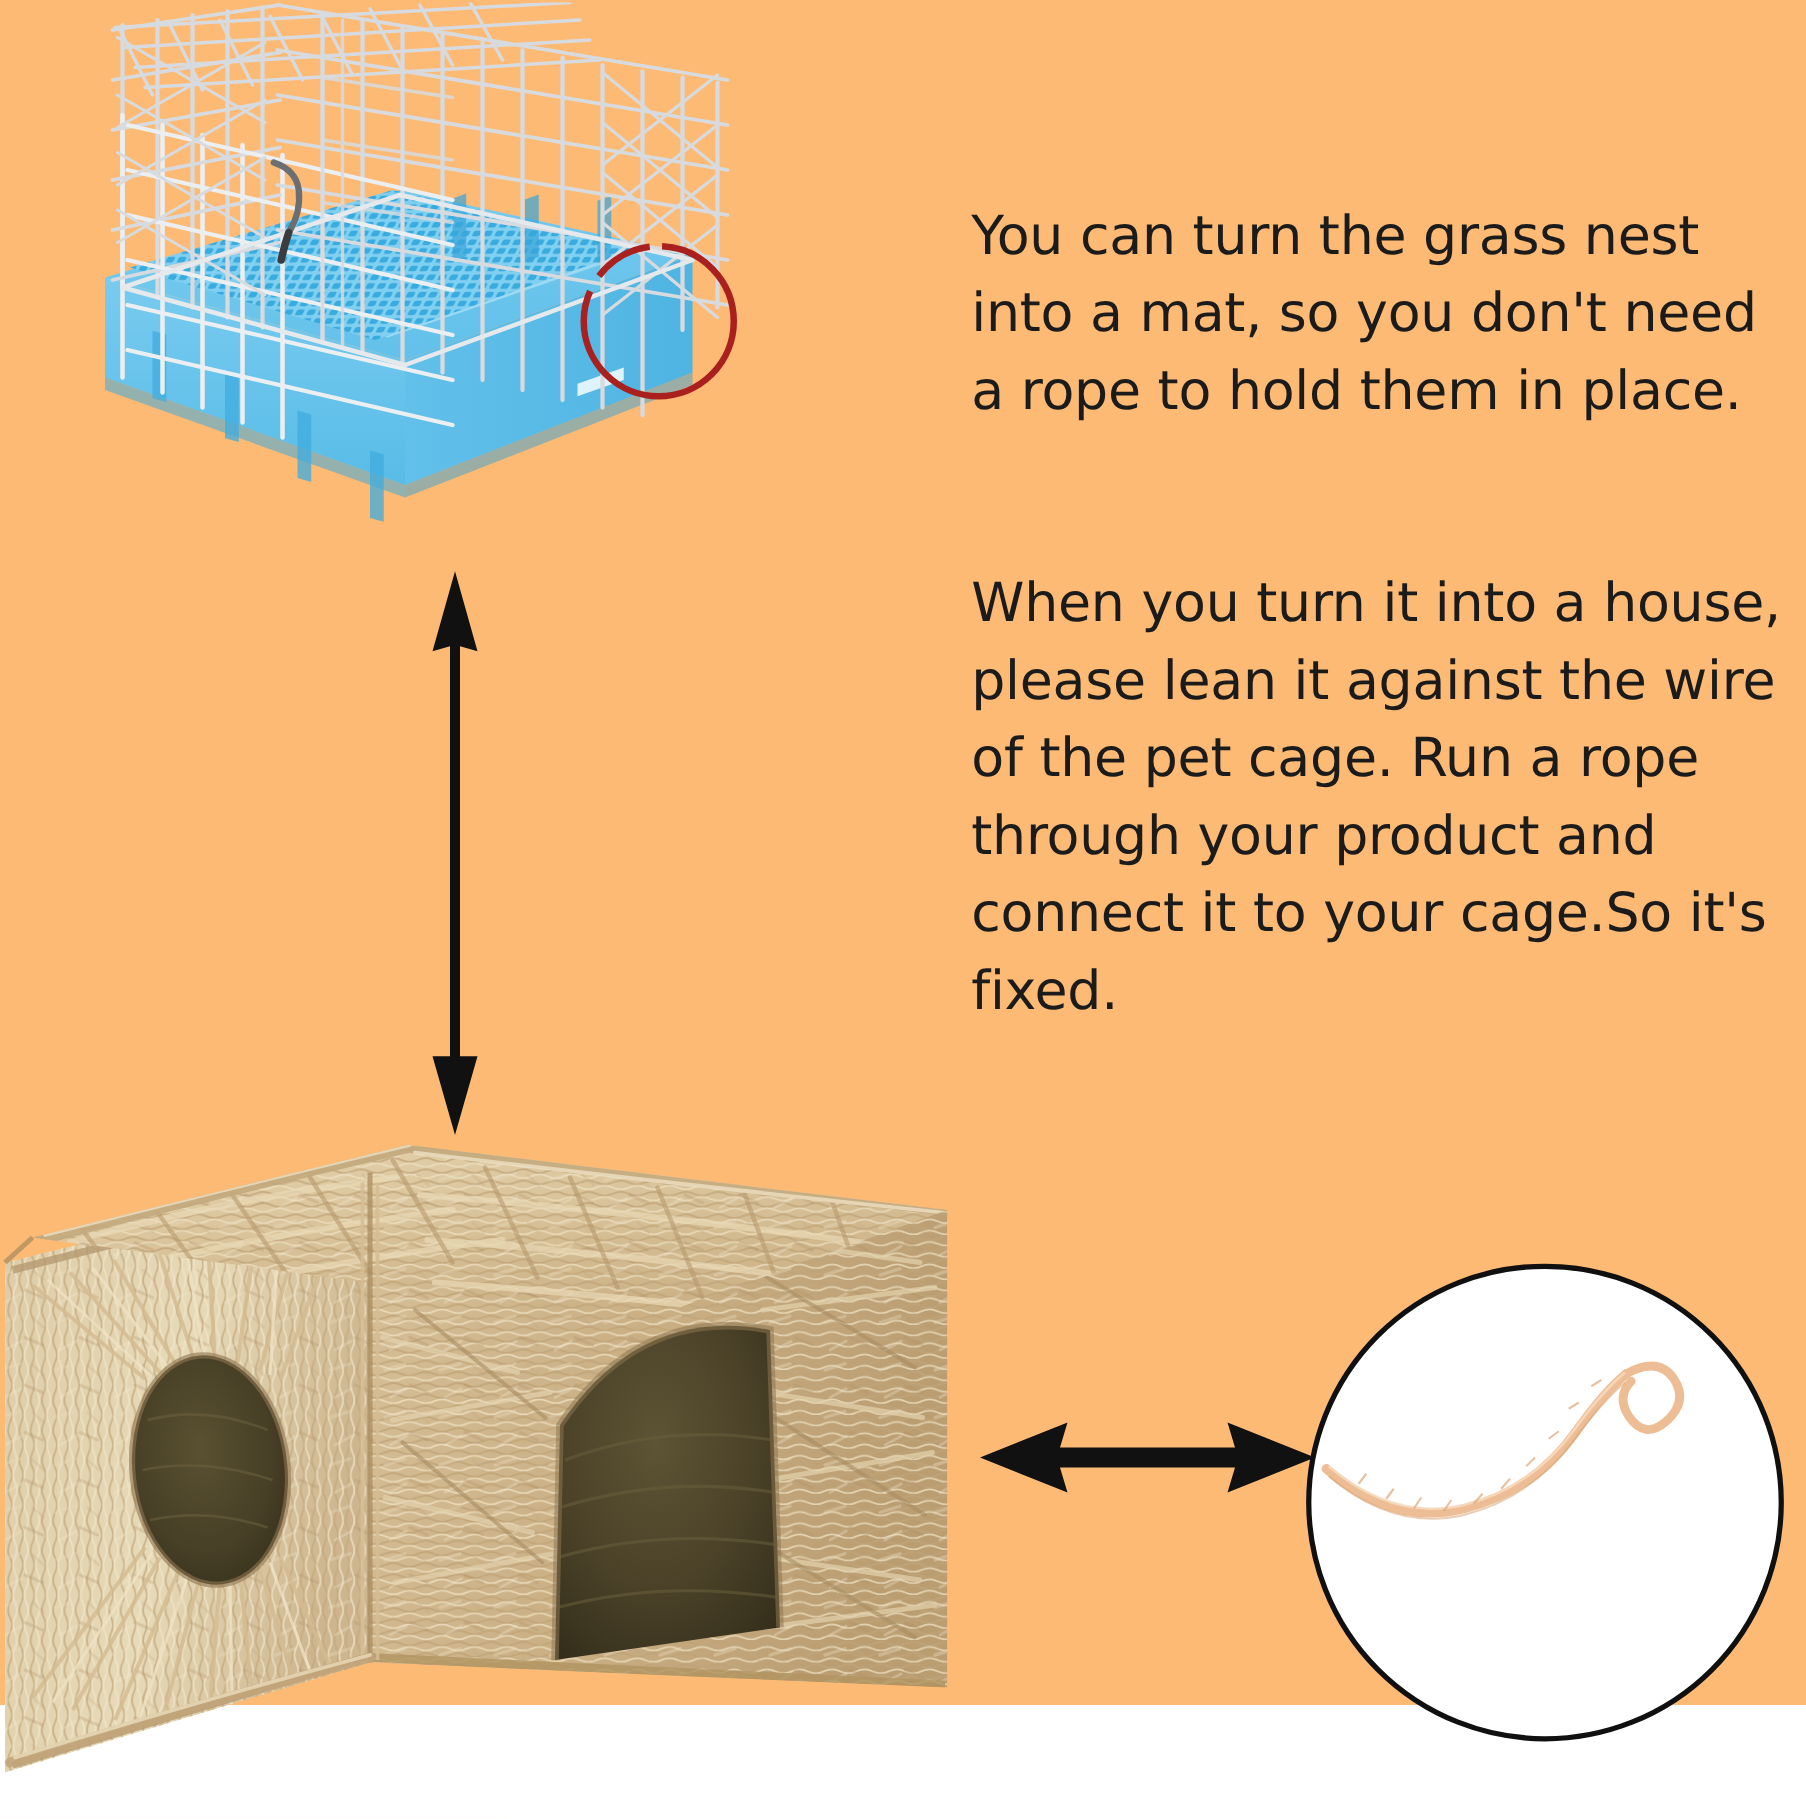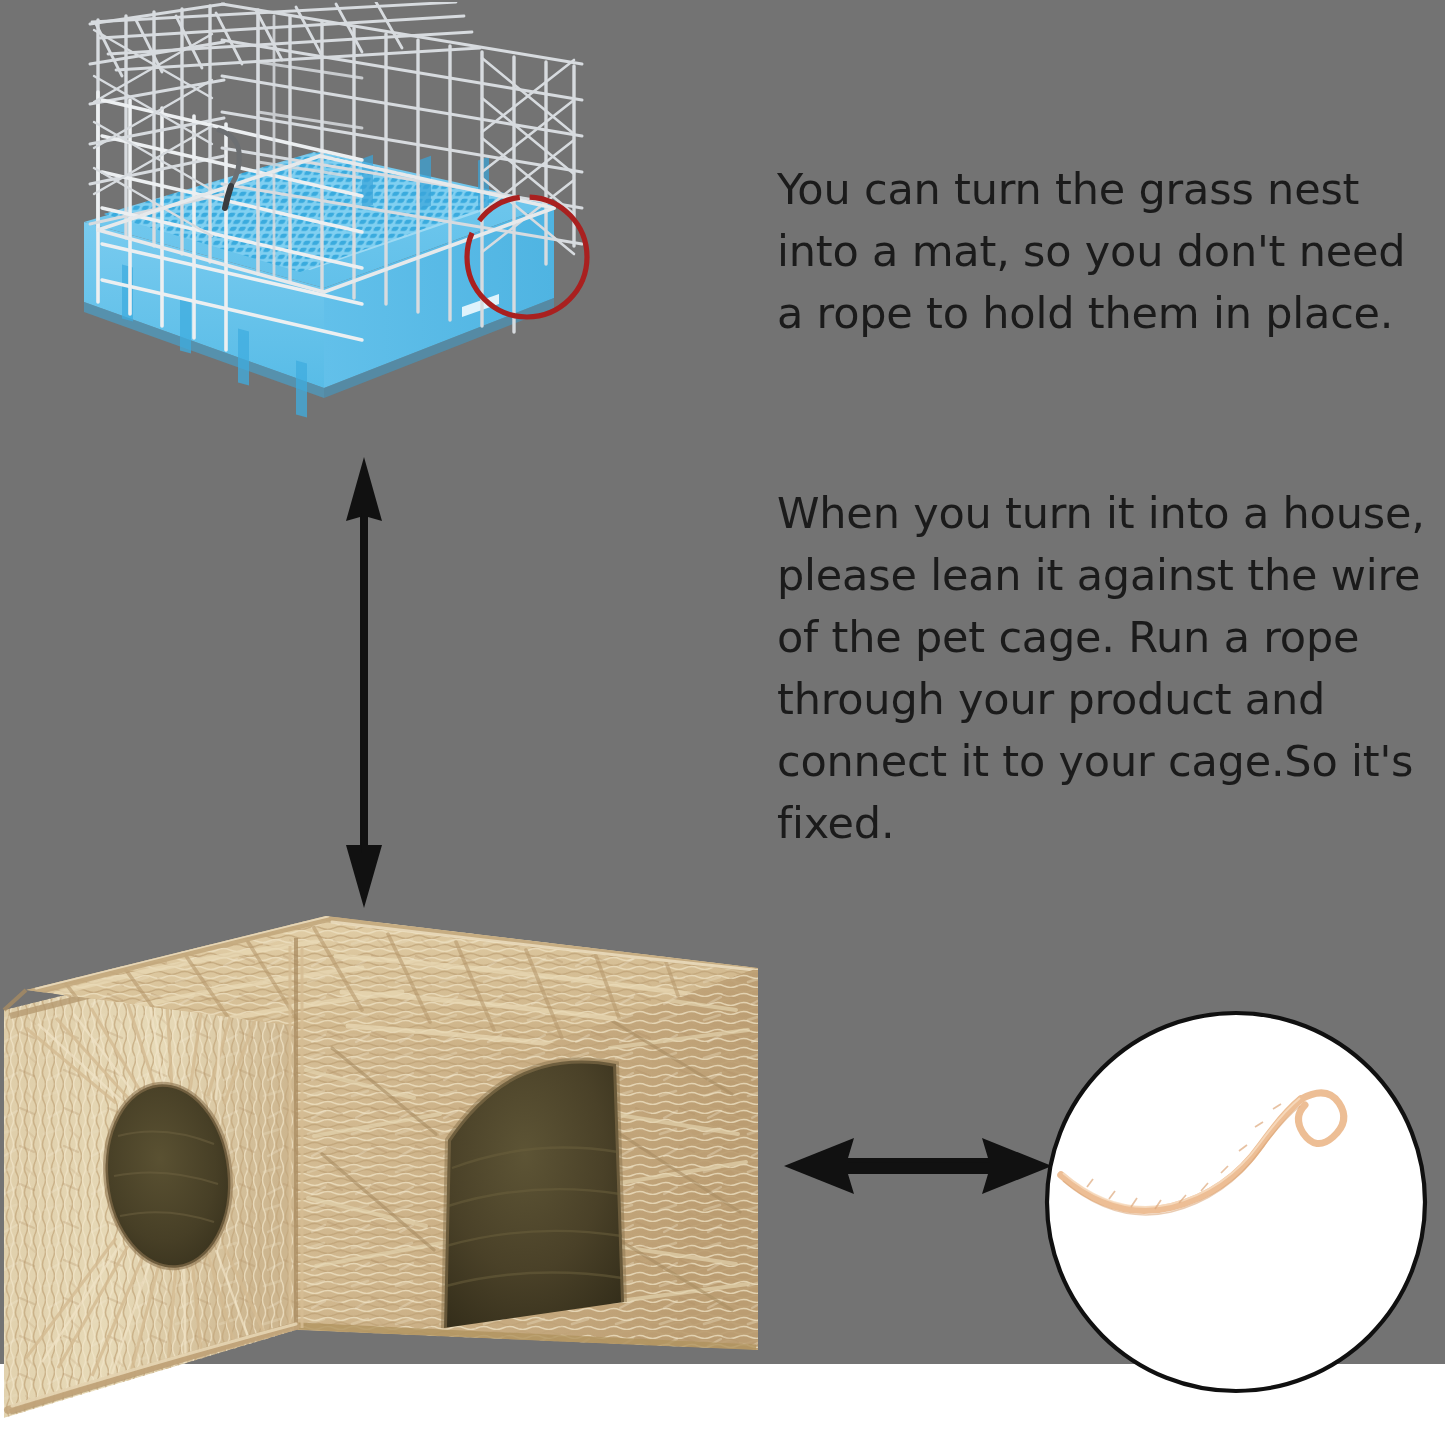--- a/index.html
+++ b/index.html
@@ -14,41 +14,41 @@
     overflow: hidden;
     font-family: "DejaVu Sans", "Liberation Sans", sans-serif;
     -webkit-font-smoothing: antialiased;
   }
 
   .stage {
     position: absolute;
     left: 0; top: 0;
     width: 1445px;
     height: 1364px;
-    background: #737373;
+    background: #fdba74;
   }
 
   
   .text-block {
     position: absolute;
     color: #1b1b1b;
     font-size: 43px;
     line-height: 62px;
     letter-spacing: -0.2px;
     white-space: pre-line;
     font-weight: 400;
   }
   #text-mat {
     left: 777px;
     top: 158px;
     width: 668px;
   }
   #text-house {
     left: 777px;
-    top: 482px;
+    top: 452px;
     width: 668px;
   }
 
   
   #cage-photo {
     position: absolute;
     left: 62px;
     top: 2px;
     width: 560px;
     height: 430px;

